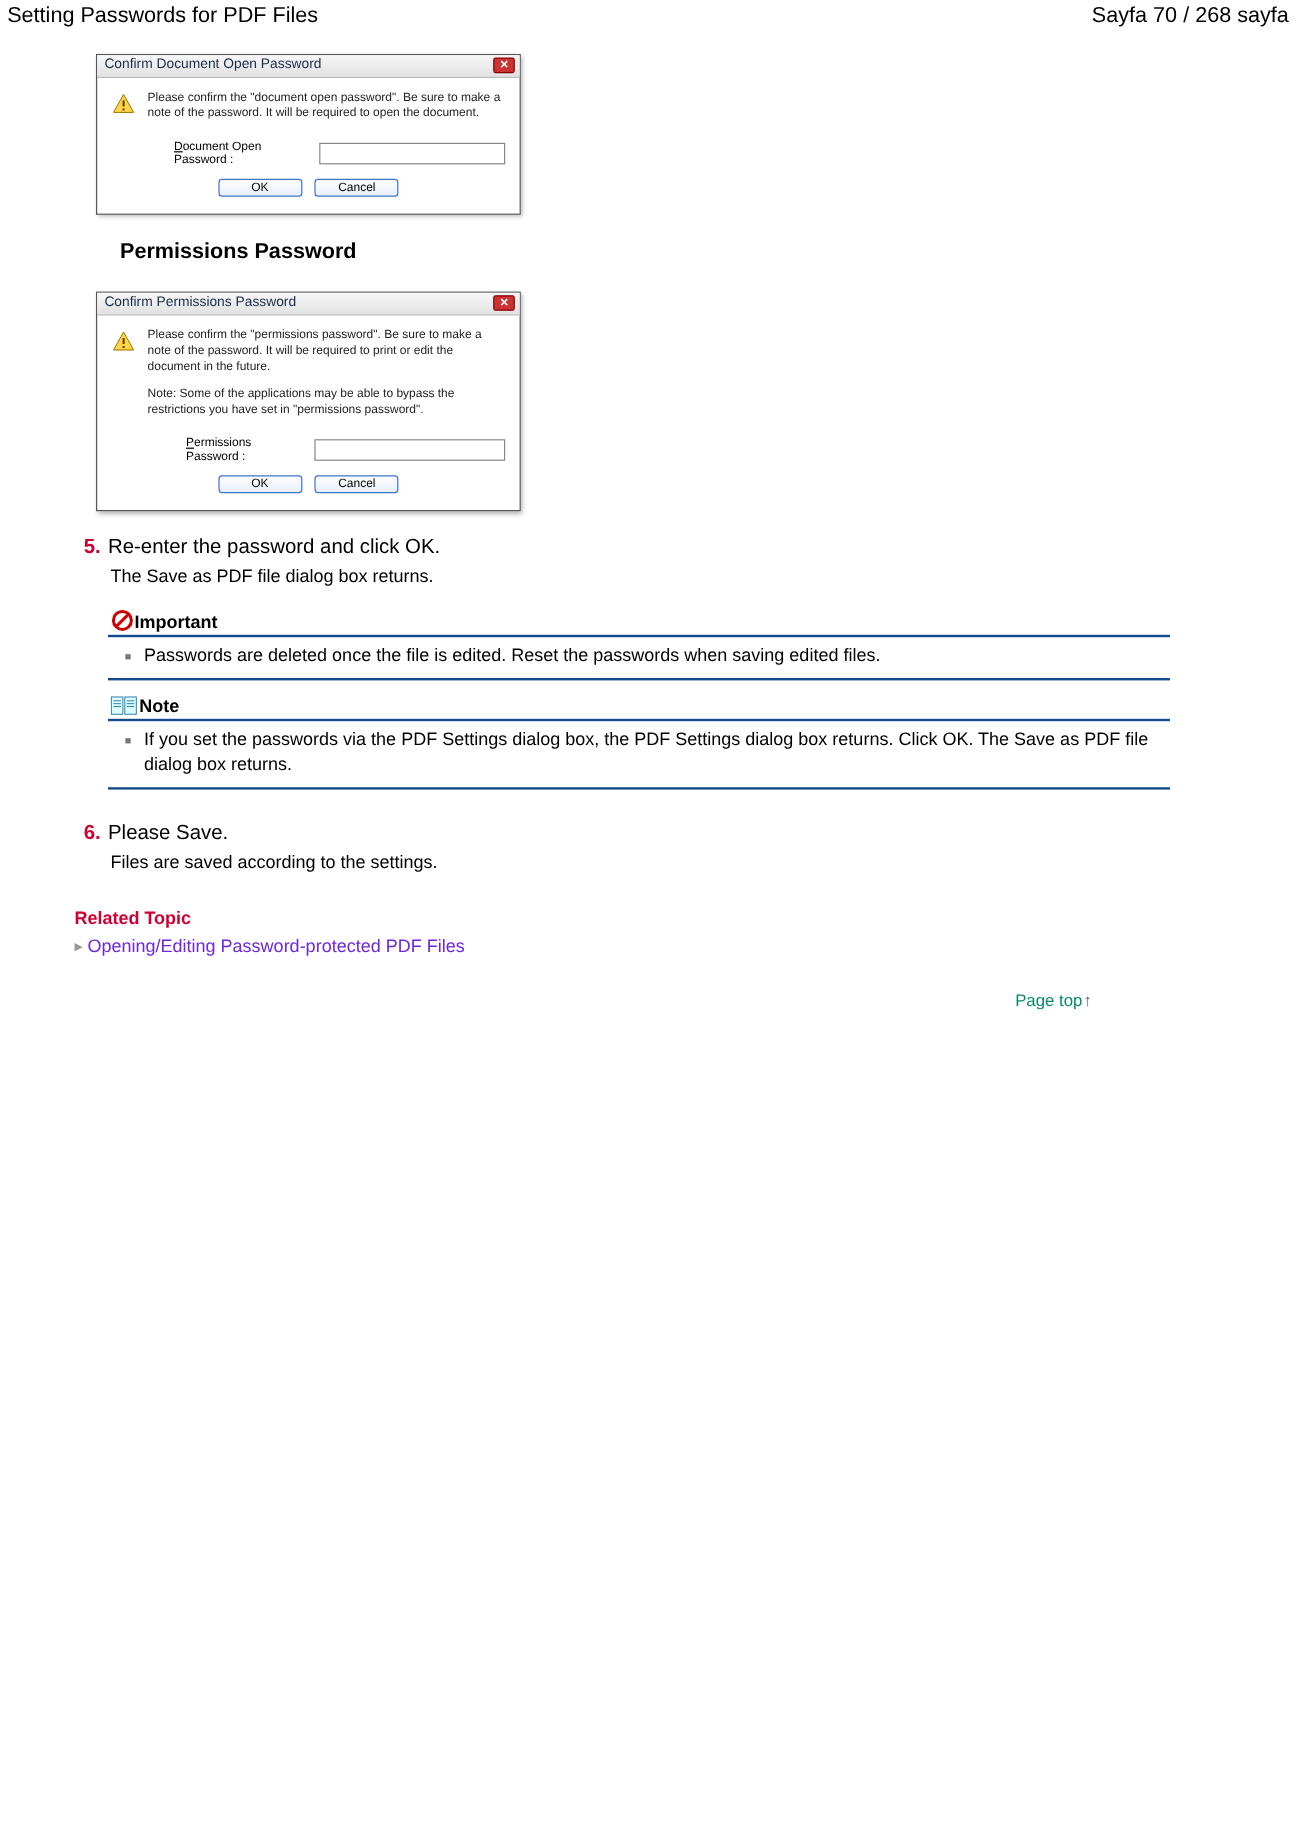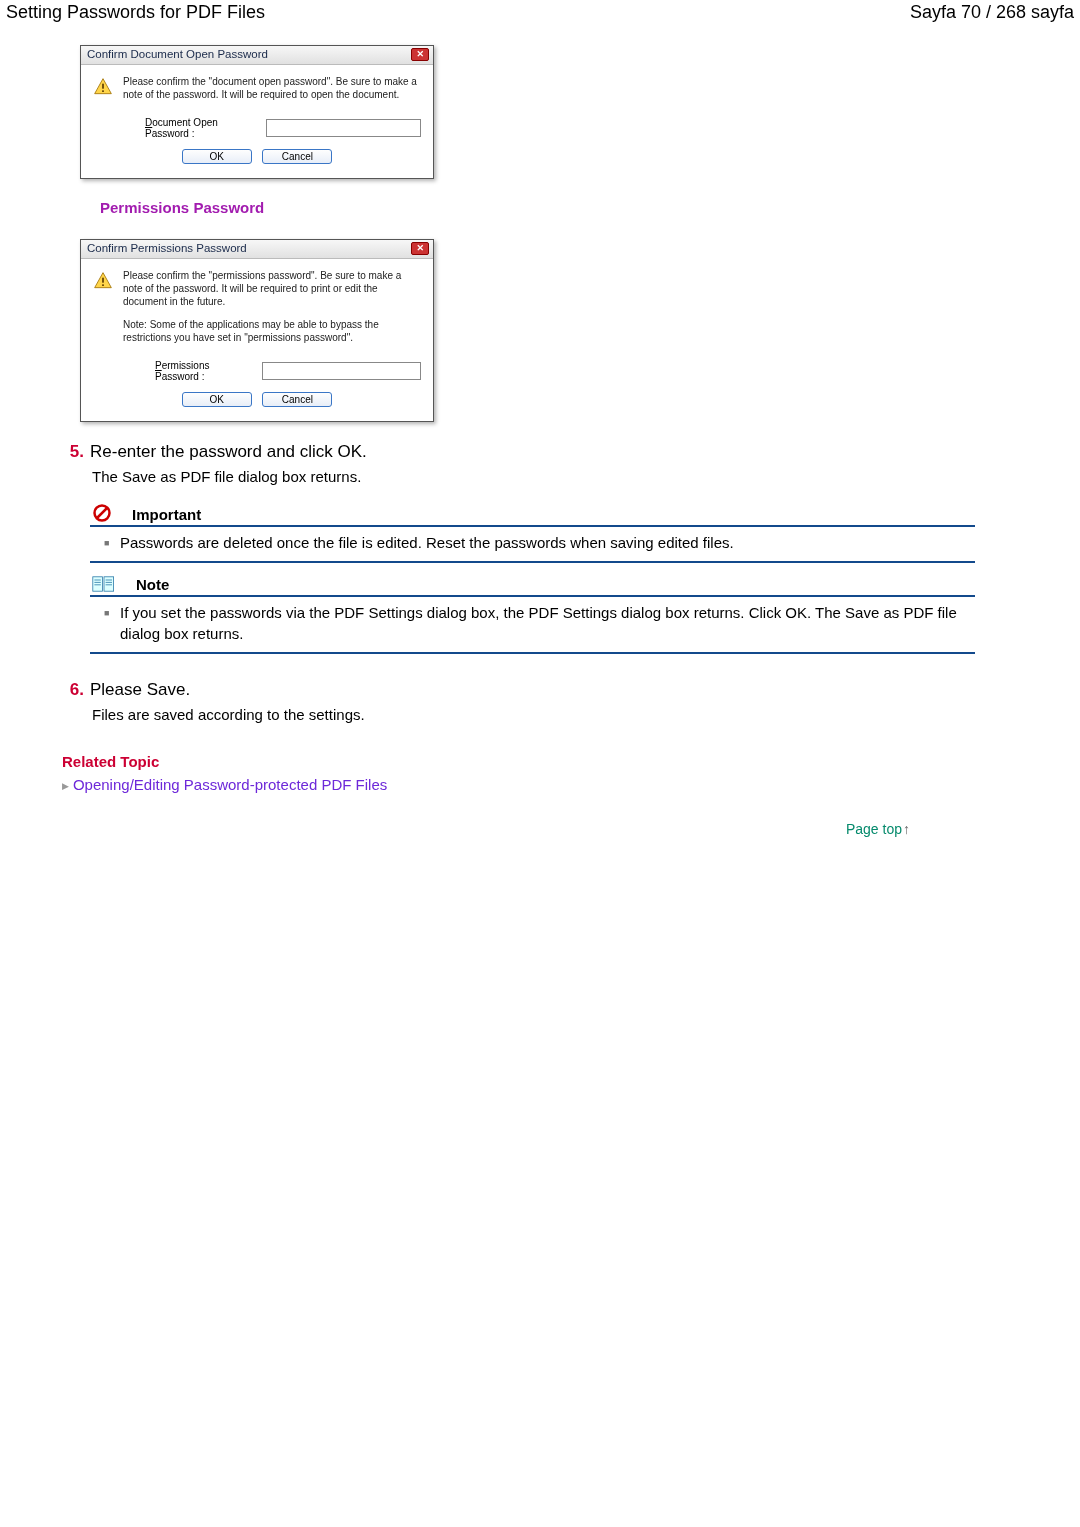--- a/index.html
+++ b/index.html
@@ -105,23 +105,23 @@
     width: 68px;
     font-size: 10px;
     padding: 1px 0;
     border: 1px solid #3a76c6;
     border-radius: 3px;
     background: linear-gradient(#fefefe, #e8eef8);
     text-align: center;
     margin: 0 4px;
   }
   .section-heading {
-    color: #a21caf;
-    font-weight: bold;
-    font-size: 15px;
+    color: #000000;
+    font-weight: bold;
+    font-size: 18px;
     margin: 20px 0 23px 20px;
   }
   .step-row {
     display: flex;
     align-items: baseline;
     margin: 20px 0 4px -20px;
   }
   .step-num {
     color: #cc0033;
     font-weight: bold;
@@ -141,21 +141,21 @@
     margin: 18px 10px 0 10px;
     width: 885px;
   }
   .callout-header {
     border-bottom: 2px solid #134a8c;
     padding: 0 0 2px 2px;
     font-weight: bold;
     font-size: 15px;
     display: flex;
     align-items: flex-end;
-    gap: 20px;
+    gap: 0;
   }
   .callout-body {
     border-bottom: 2px solid #134a8c;
     padding: 4px 6px 6px 6px;
   }
   .callout ul {
     margin: 0;
     padding-left: 24px;
   }
   .callout li {

